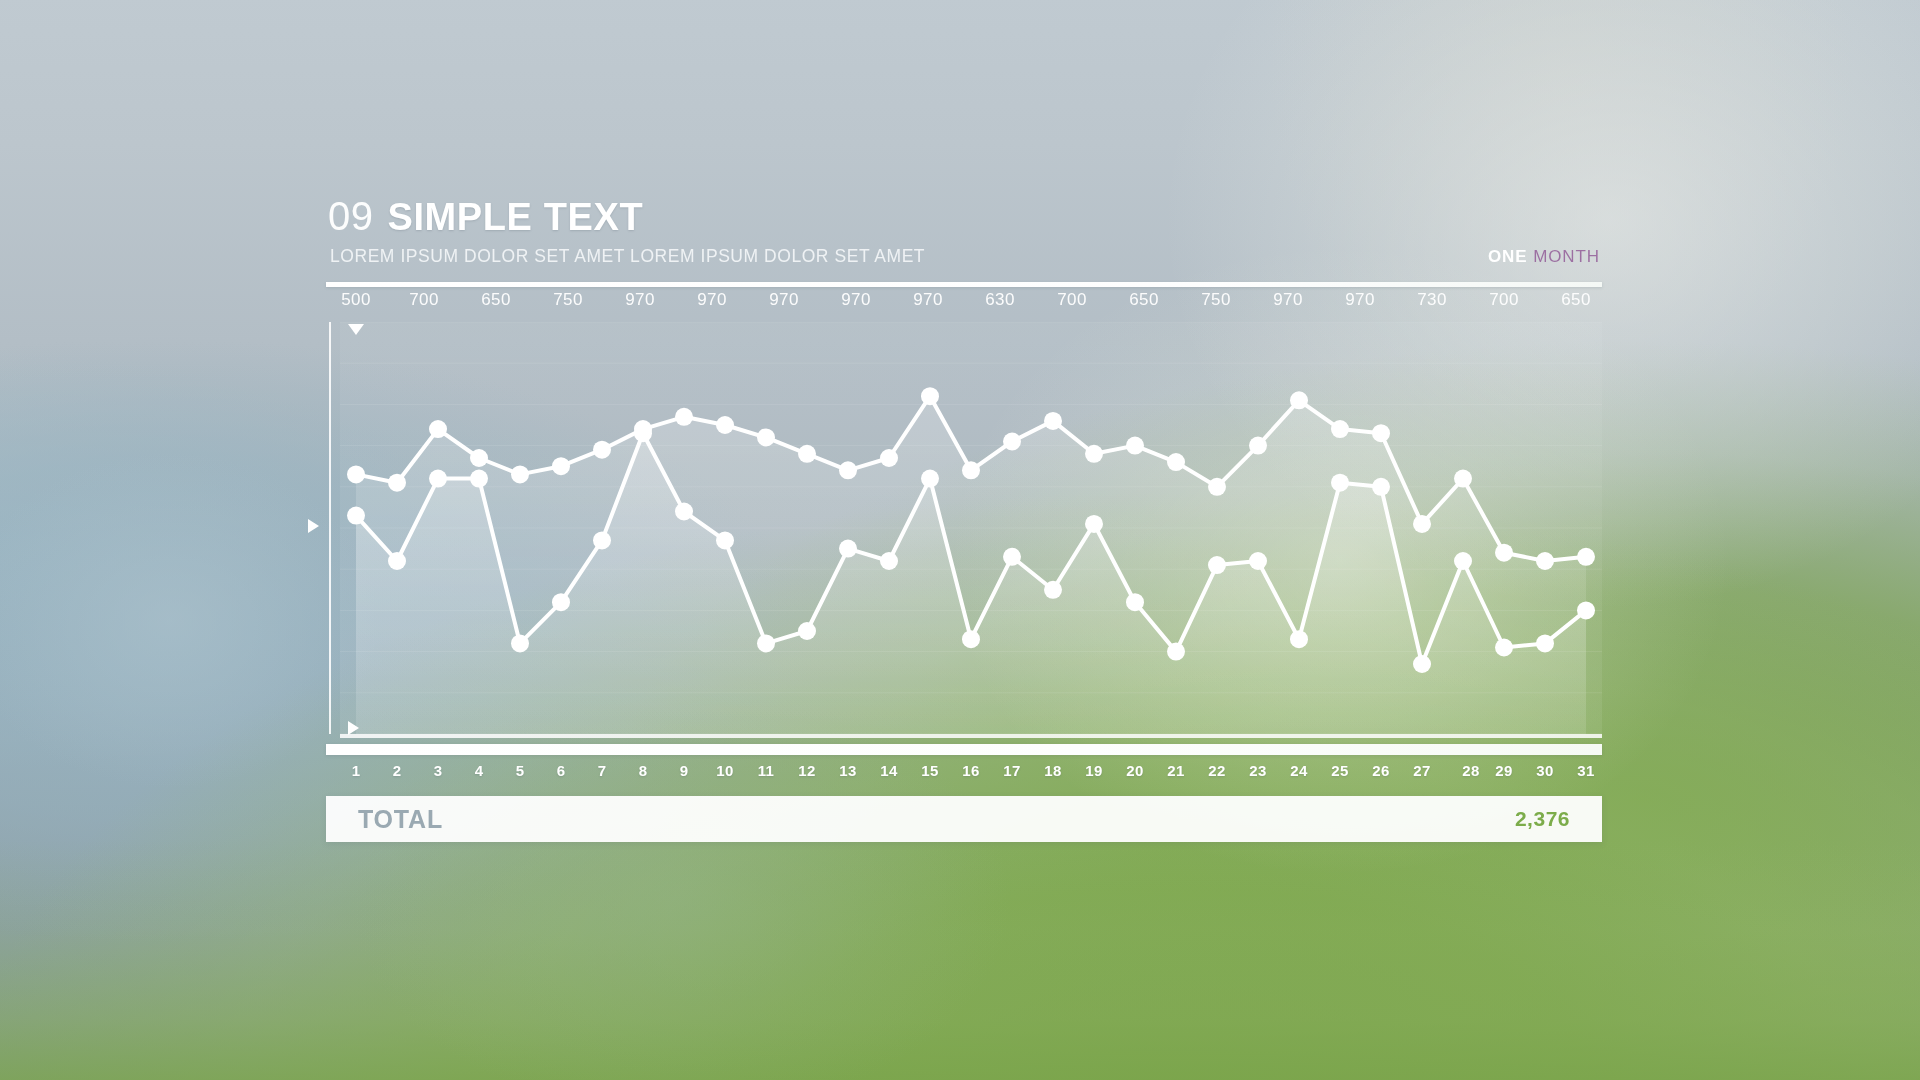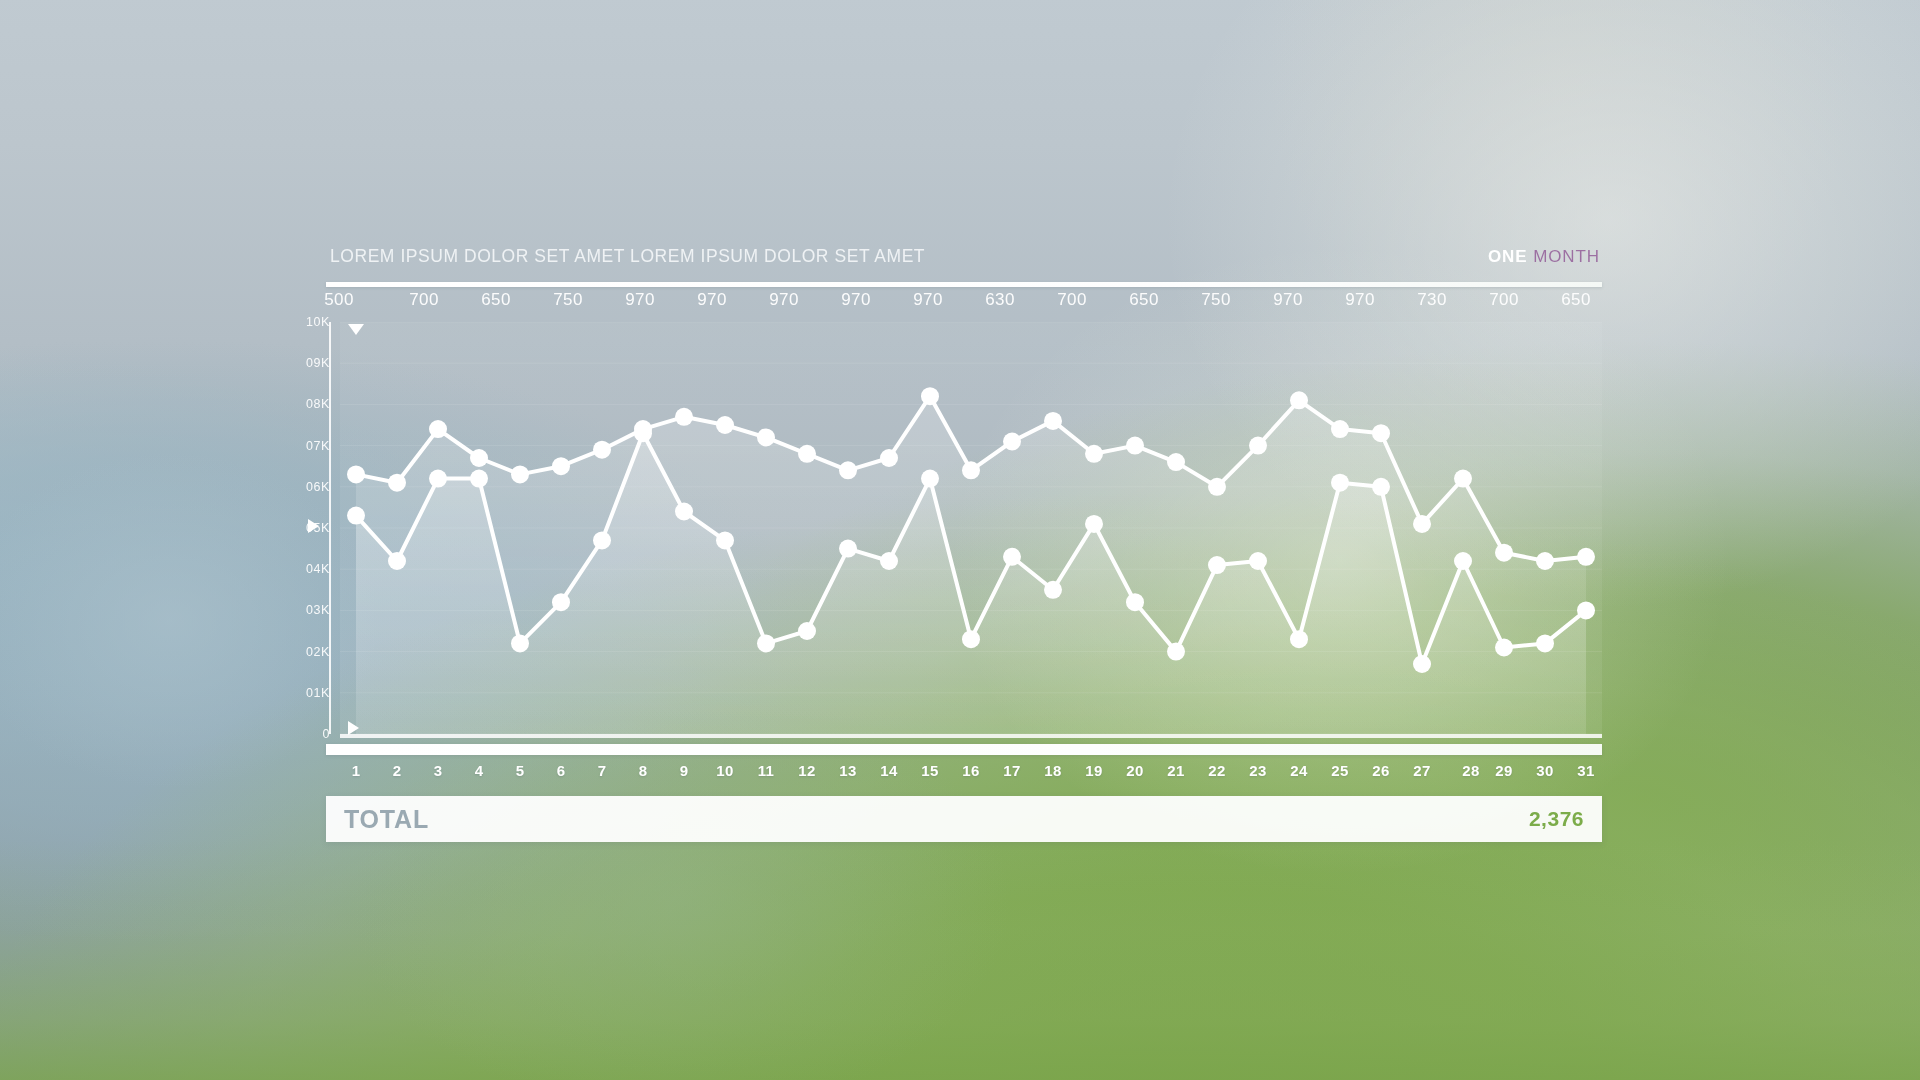--- a/index.html
+++ b/index.html
@@ -309,21 +309,21 @@
   #total-bar {
     position: absolute;
     left: 8px;
     top: 600px;
     width: 1276px;
     height: 46px;
     background: rgba(255,255,255,0.94);
     display: flex;
     align-items: center;
     justify-content: space-between;
-    padding: 0 18px;
+    padding: 0 32px;
     box-sizing: border-box;
     box-shadow: 0 2px 6px rgba(80,95,105,0.14);
   }
   .total-label {
     font-size: 25px;
     font-weight: 700;
     letter-spacing: 0.8px;
     color: #9aa9b2;
   }
   .total-value {
@@ -355,63 +355,54 @@
   <div class="bg-layer bg-base"></div>
   <div class="bg-layer bg-sea"></div>
   <div class="bg-layer bg-hill"></div>
   <div class="bg-layer bg-fore"></div>
   <div class="bg-layer bg-glow"></div>
   <div class="bg-layer bg-blob"></div>
 
   <div id="chart-card">
 
     <div class="card-header">
+      <div class="title-row">
+        <span class="title-num">09</span>
+        <span class="title-main">SIMPLE TEXT</span>
+      </div>
       <div class="subtitle">LOREM IPSUM DOLOR SET AMET LOREM IPSUM DOLOR SET AMET</div>
       <div class="period">
         <span class="p-strong">ONE</span>
         <span class="p-dim">MONTH</span>
       </div>
     </div>
 
     <div class="header-rule"></div>
 
     <div class="values-row" id="values-row">
-        <div class="value-cell" style="left: 13px;">500</div>
+        <div class="value-cell" style="left: 30px;">500</div>
         <div class="value-cell" style="left: 98px;">700</div>
         <div class="value-cell" style="left: 170px;">650</div>
         <div class="value-cell" style="left: 242px;">750</div>
         <div class="value-cell" style="left: 314px;">970</div>
         <div class="value-cell" style="left: 386px;">970</div>
         <div class="value-cell" style="left: 458px;">970</div>
         <div class="value-cell" style="left: 530px;">970</div>
         <div class="value-cell" style="left: 602px;">970</div>
         <div class="value-cell" style="left: 674px;">630</div>
         <div class="value-cell" style="left: 746px;">700</div>
         <div class="value-cell" style="left: 818px;">650</div>
         <div class="value-cell" style="left: 890px;">750</div>
         <div class="value-cell" style="left: 962px;">970</div>
         <div class="value-cell" style="left: 1034px;">970</div>
         <div class="value-cell" style="left: 1106px;">730</div>
         <div class="value-cell" style="left: 1178px;">700</div>
         <div class="value-cell" style="left: 1250px;">650</div>
       </div>
 
-    <div class="y-axis" id="y-axis">
-        <div class="y-label" style="top: 0px;">10K</div>
-        <div class="y-label" style="top: 41.2px;">09K</div>
-        <div class="y-label" style="top: 82.4px;">08K</div>
-        <div class="y-label" style="top: 123.6px;">07K</div>
-        <div class="y-label" style="top: 164.8px;">06K</div>
-        <div class="y-label" style="top: 206px;">05K</div>
-        <div class="y-label" style="top: 247.2px;">04K</div>
-        <div class="y-label" style="top: 288.4px;">03K</div>
-        <div class="y-label" style="top: 329.6px;">02K</div>
-        <div class="y-label" style="top: 370.8px;">01K</div>
-        <div class="y-label" style="top: 412px;">0</div>
-      </div>
     <div id="axis-vline"></div>
 
     <div class="tri tri-down" style="left:30px;  top:128px;"></div>
     <div class="tri tri-right" style="left:-10px; top:323px;"></div>
     <div class="tri tri-right" style="left:30px;  top:525px;"></div>
 
     <div id="plot">
       <svg id="plot-svg" width="1262" height="412" viewBox="0 0 1262 412">
         <defs>
           <linearGradient id="areaFillA" x1="0" y1="0" x2="0" y2="1">

